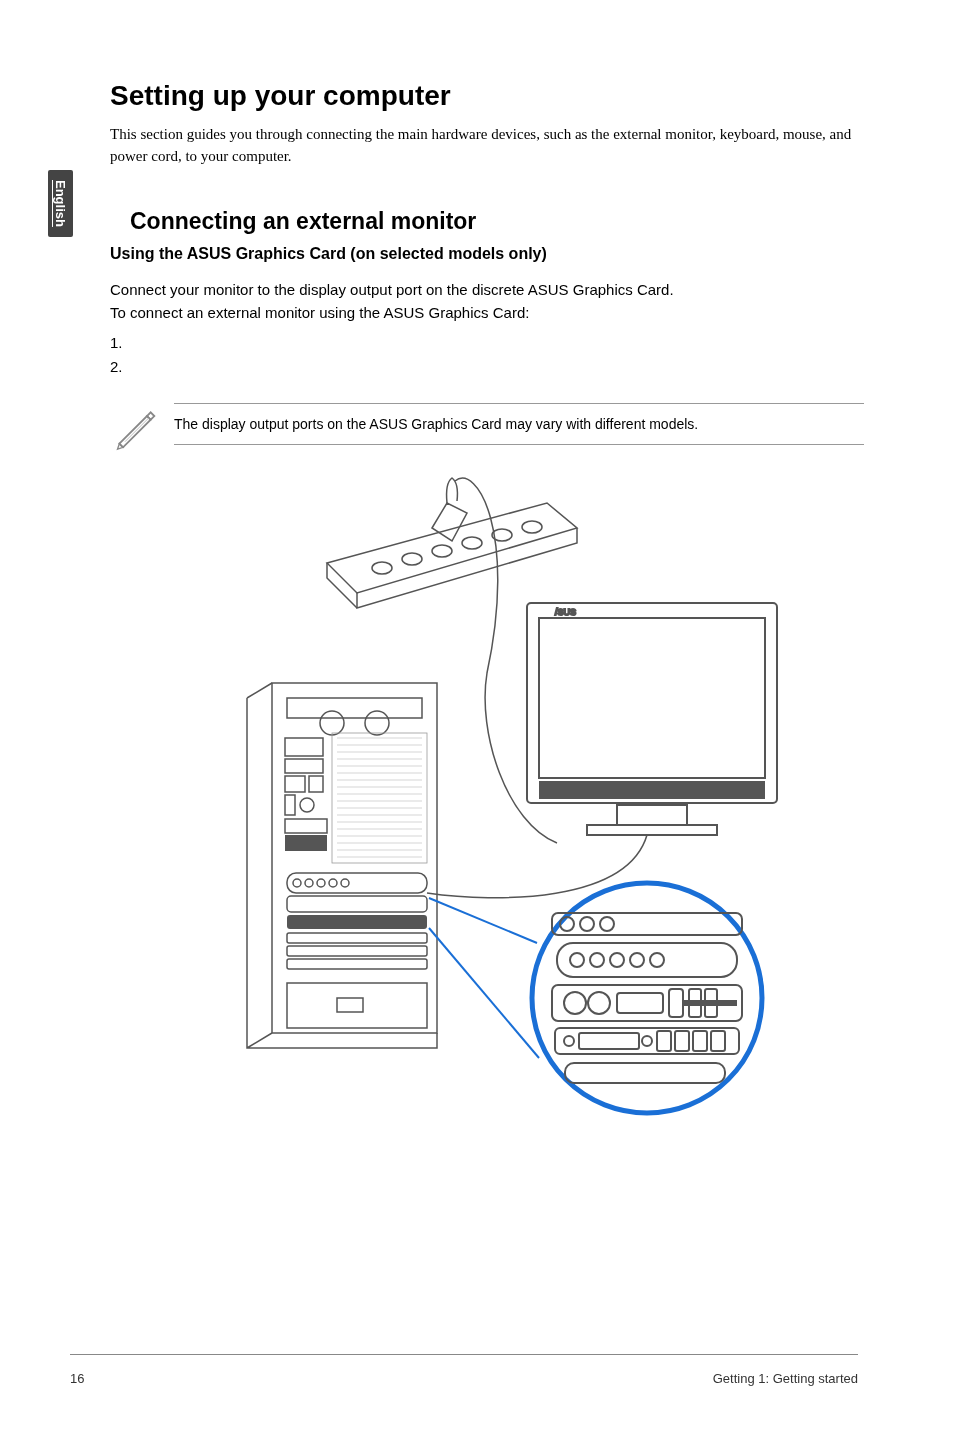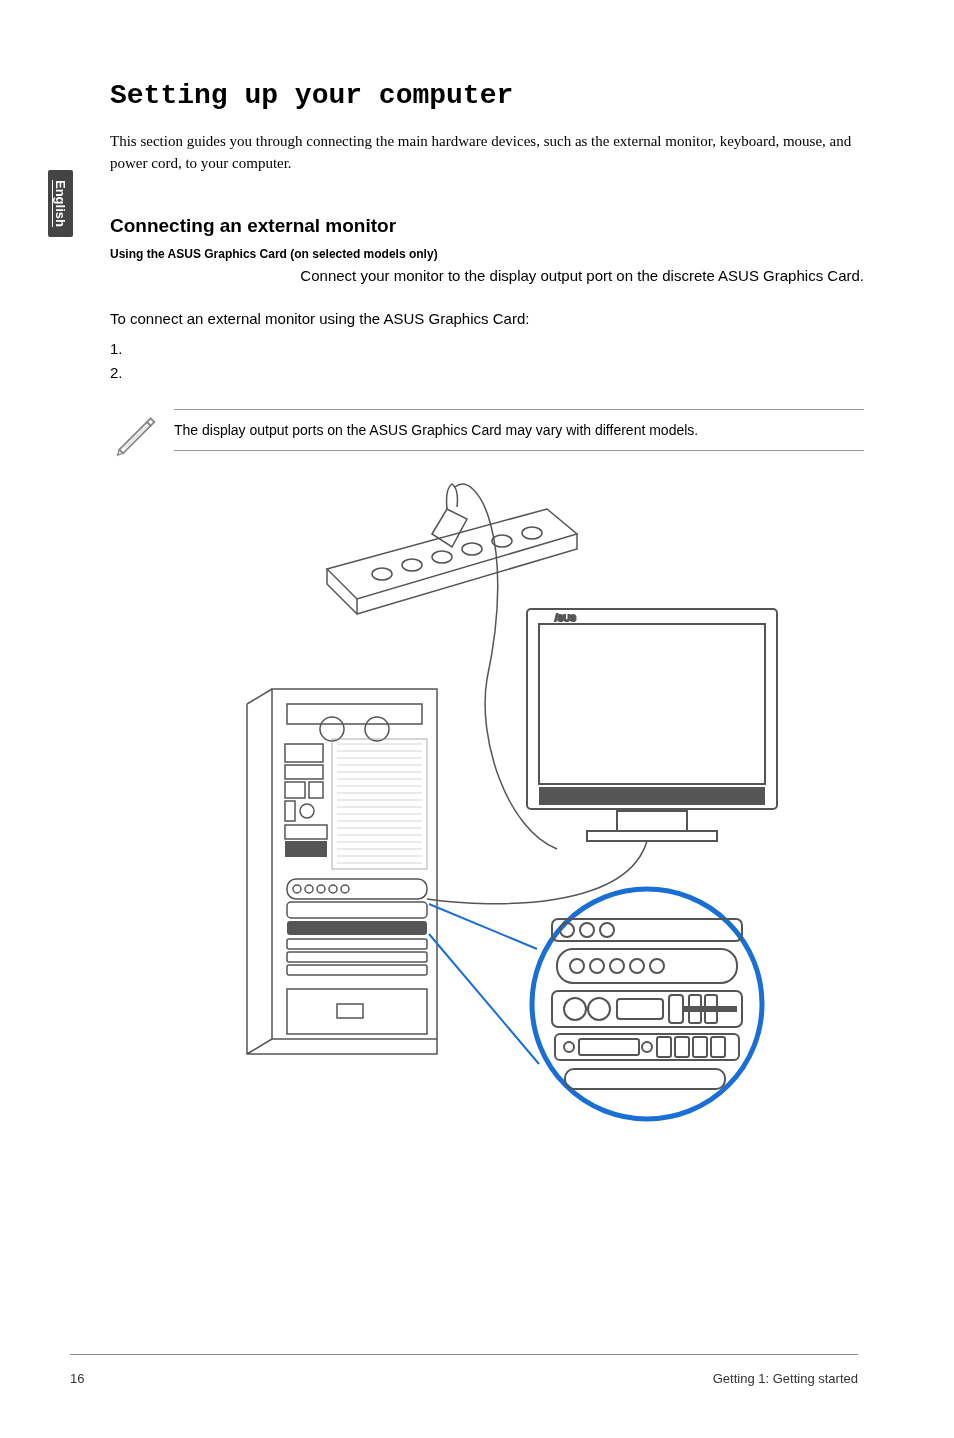--- a/index.html
+++ b/index.html
@@ -1,23 +1,23 @@
 <!DOCTYPE html>
 <html><head>
   <meta charset="utf-8">
   <style>
     * { box-sizing: border-box; margin: 0; padding: 0; }
     html, body { width: 954px; height: 1438px; background: #fff; font-family: Arial, Helvetica, sans-serif; color: #000; }
     .page { position: relative; width: 954px; height: 1438px; padding: 80px 90px 60px 110px; }
     .side-tab { position: absolute; left: 48px; top: 170px; background: #444; color: #fff; font-size: 13px; font-weight: bold; padding: 10px 5px; writing-mode: vertical-rl; text-orientation: mixed; border-radius: 2px; text-decoration: underline; }
-    h1 { font-size: 28px; font-weight: bold; margin-bottom: 20px; font-family: Liberation Mono, monospace; }
+    h1 { font-size: 28px; font-weight: bold; margin-bottom: 12px; }
     .intro { font-size: 15px; line-height: 1.45; margin-bottom: 40px; font-family: Liberation Serif, serif; }
-    h2 { font-size: 19px; font-weight: bold; margin-bottom: 10px; }
-    h3 { font-size: 12px; font-weight: bold; margin-bottom: 4px; }
-    .body-text { font-size: 15px; line-height: 1.45; margin-bottom: 24px; text-align: right; }
+    h2 { font-size: 23px; font-weight: bold; margin-bottom: 10px; margin-left: 20px; }
+    h3 { font-size: 16px; font-weight: bold; margin-bottom: 16px; }
+    .body-text { font-size: 15px; line-height: 1.45; margin-bottom: 4px; }
     .bold-line { font-size: 15px; font-weight: normal; margin-bottom: 10px; }
     ol { list-style: none; margin-bottom: 24px; }
     ol li { font-size: 15px; line-height: 1.6; display: flex; }
     ol li .num { width: 42px; flex-shrink: 0; }
     .note-box { display: flex; align-items: flex-start; gap: 14px; margin-bottom: 20px; }
     .note-icon { width: 50px; height: 50px; display:flex; align-items:center; justify-content:center; }
     .note-text { flex: 1; border-top: 1px solid #999; border-bottom: 1px solid #999; padding: 12px 0; font-size: 14px; }
     .figure { width: 620px; height: 680px; margin: 0 auto; display: block; }
     .footer { position: absolute; bottom: 52px; left: 70px; right: 96px; border-top: 1px solid #888; padding-top: 16px; display: flex; justify-content: space-between; font-size: 13px; color: #333; }
   </style>

